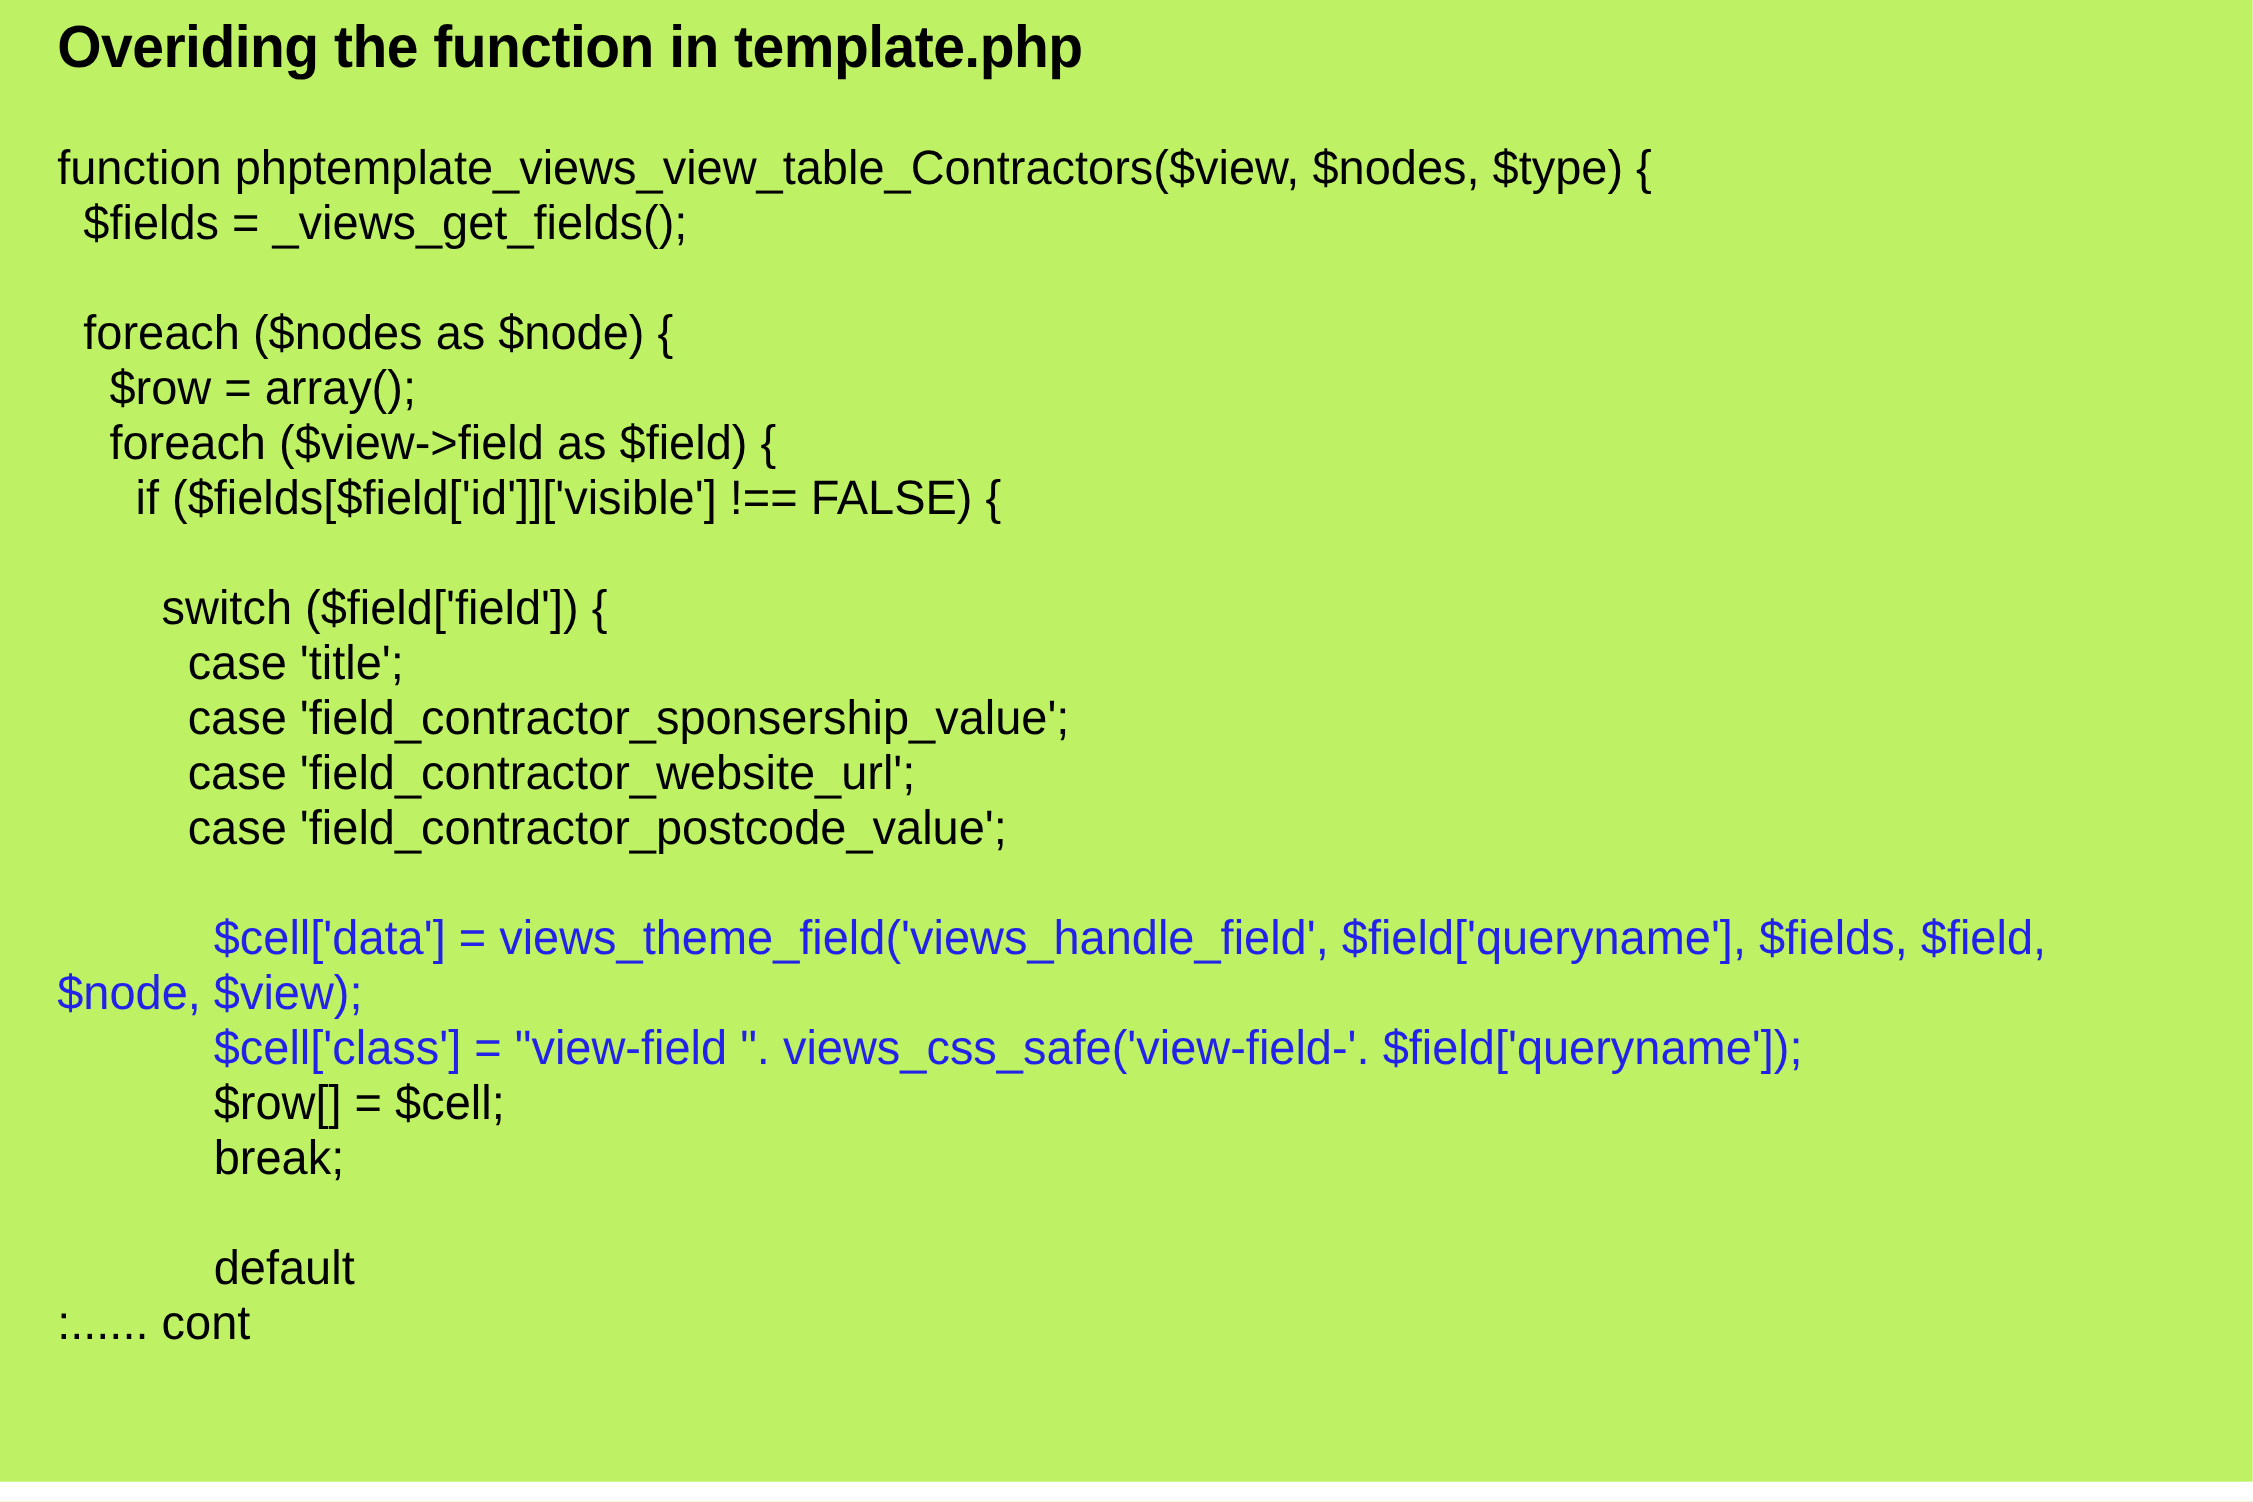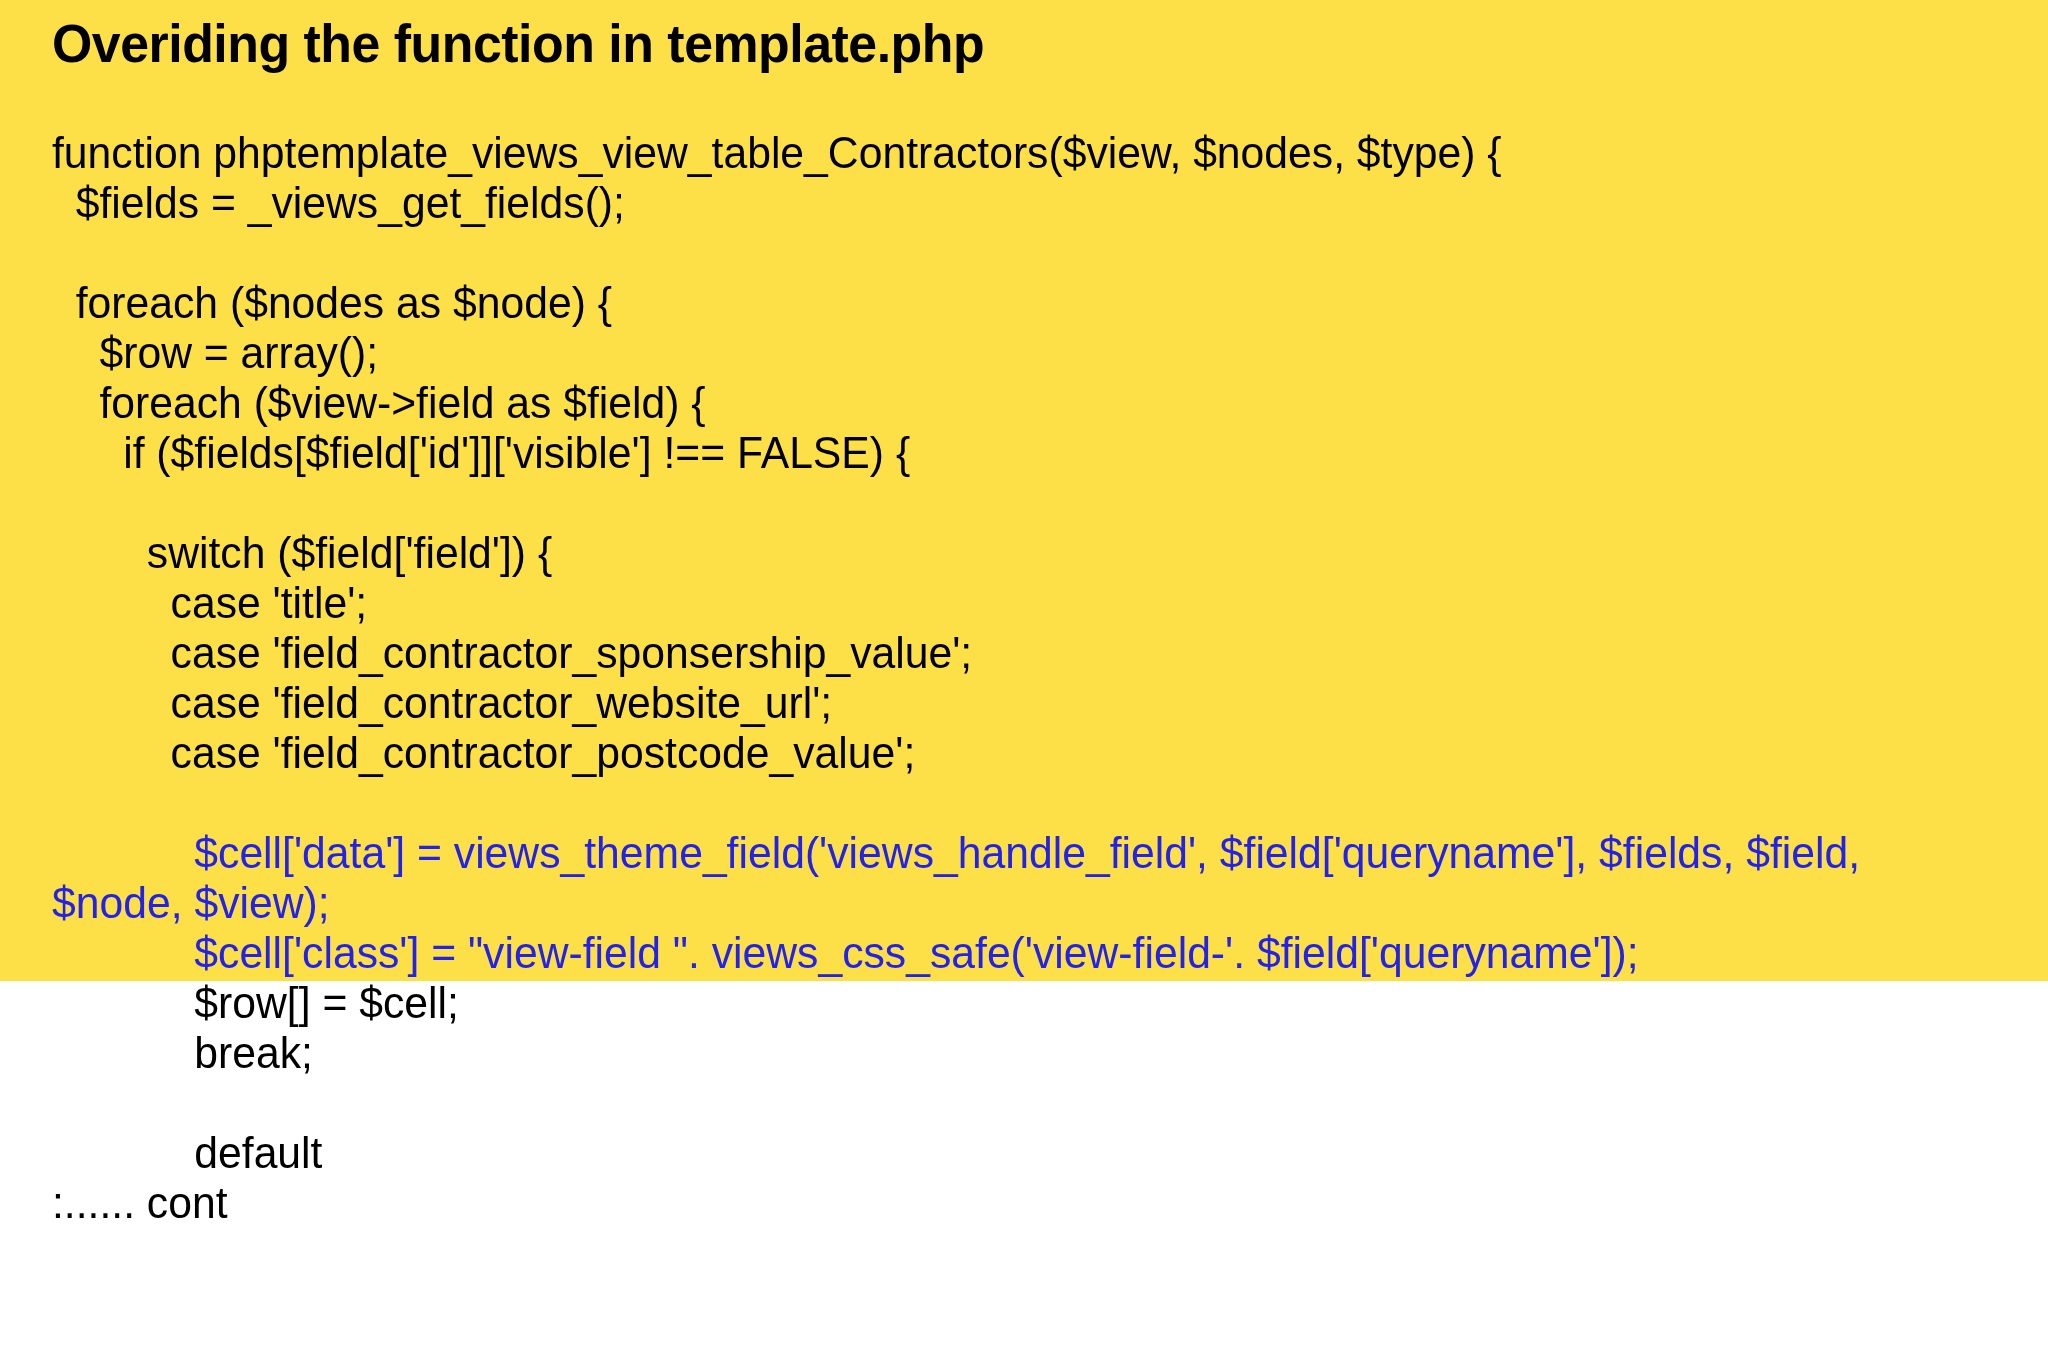--- a/index.html
+++ b/index.html
@@ -10,22 +10,22 @@
   body {
     width: 2048px;
     height: 1365px;
     font-family: "Liberation Sans", sans-serif;
     color: #000000;
     overflow: hidden;
   }
   .slide {
     position: relative;
     width: 2048px;
-    height: 981px;
-    background: #fde047;
+    height: 1347px;
+    background: #bef264;
     box-sizing: border-box;
   }
   .slide-title {
     position: absolute;
     left: 52px;
     top: 12px;
     font-size: 54px;
     font-weight: bold;
     letter-spacing: -0.5px;
     line-height: 1.15;

